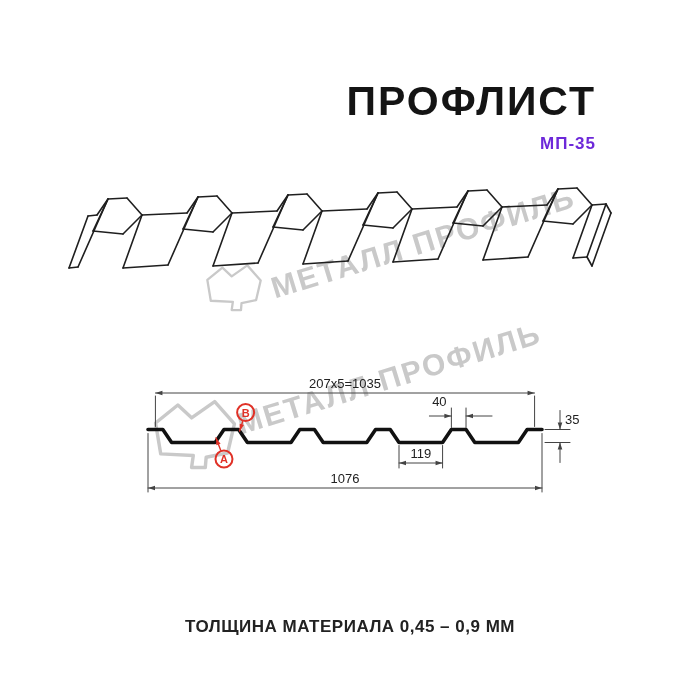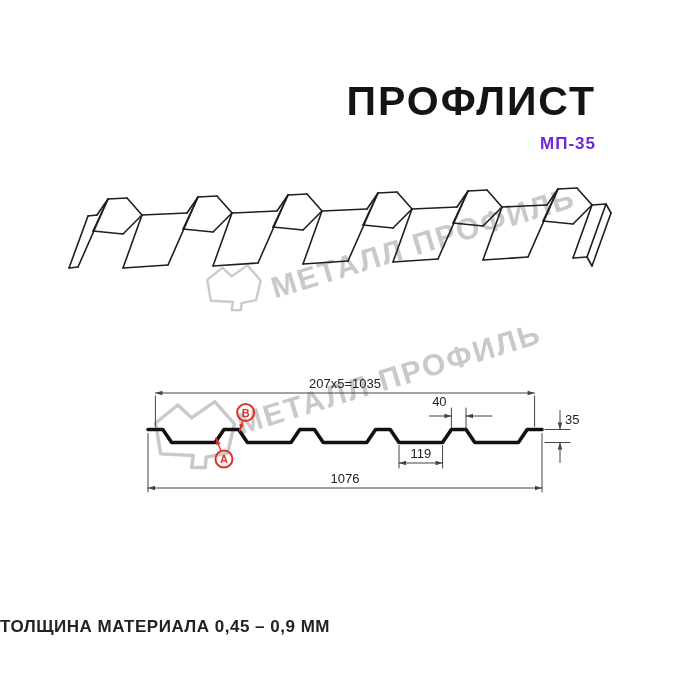--- a/index.html
+++ b/index.html
@@ -1,21 +1,21 @@
 <!DOCTYPE html>
 <html><head>
 <meta charset="utf-8">
 <style>
   html,body{margin:0;padding:0;background:#fff;}
   .stage{position:relative;width:700px;height:700px;background:#ffffff;overflow:hidden;
          font-family:"Liberation Sans",sans-serif;}
   .hdr{position:absolute;left:0;top:44px;width:596px;text-align:right;margin-top:34px;}
   .title{font-size:41px;font-weight:bold;letter-spacing:2px;color:#141414;}
   .subtitle{margin-top:9px;font-size:17px;font-weight:bold;letter-spacing:1px;color:#6d28d9;}
-  .footer{position:absolute;left:0;top:617px;width:700px;text-align:left;
+  .footer{position:absolute;left:0;top:617px;width:700px;text-align:center;
           font-size:17px;font-weight:bold;letter-spacing:.5px;color:#222;}
   .wm{position:absolute;color:#c9c9c9;font-weight:bold;white-space:nowrap;
       transform-origin:left center;pointer-events:none;}
   .wm-text{font-size:30px;letter-spacing:2px;}
   svg{position:absolute;overflow:visible;}
 </style>
 </head>
 <body>
 
 <div class="stage">

